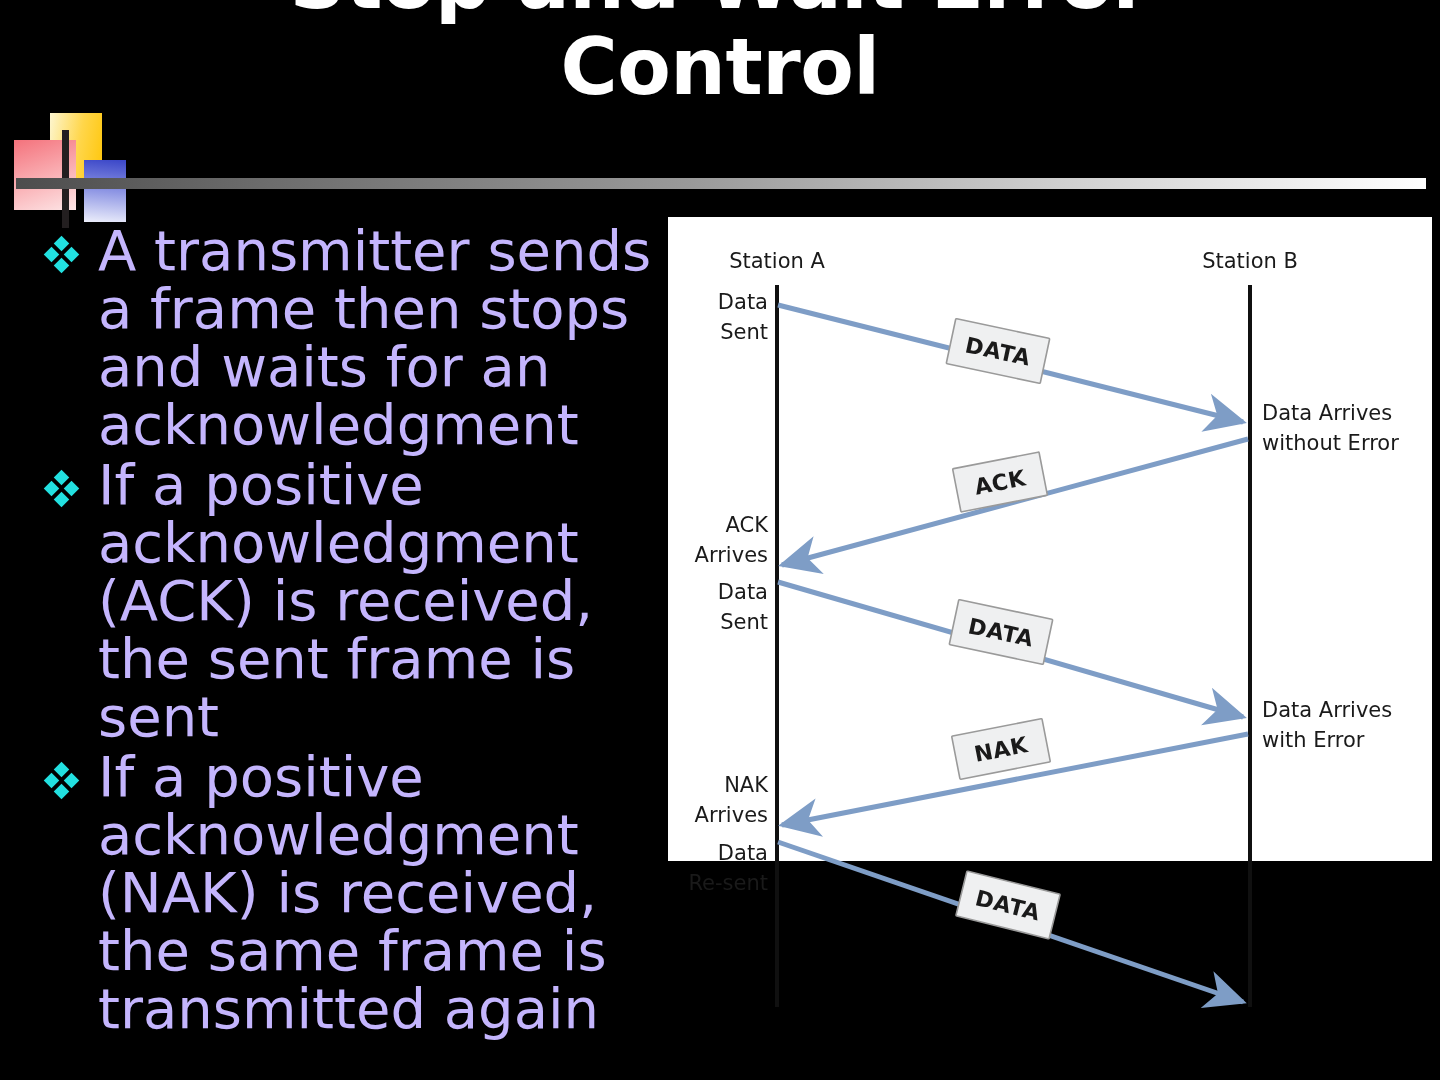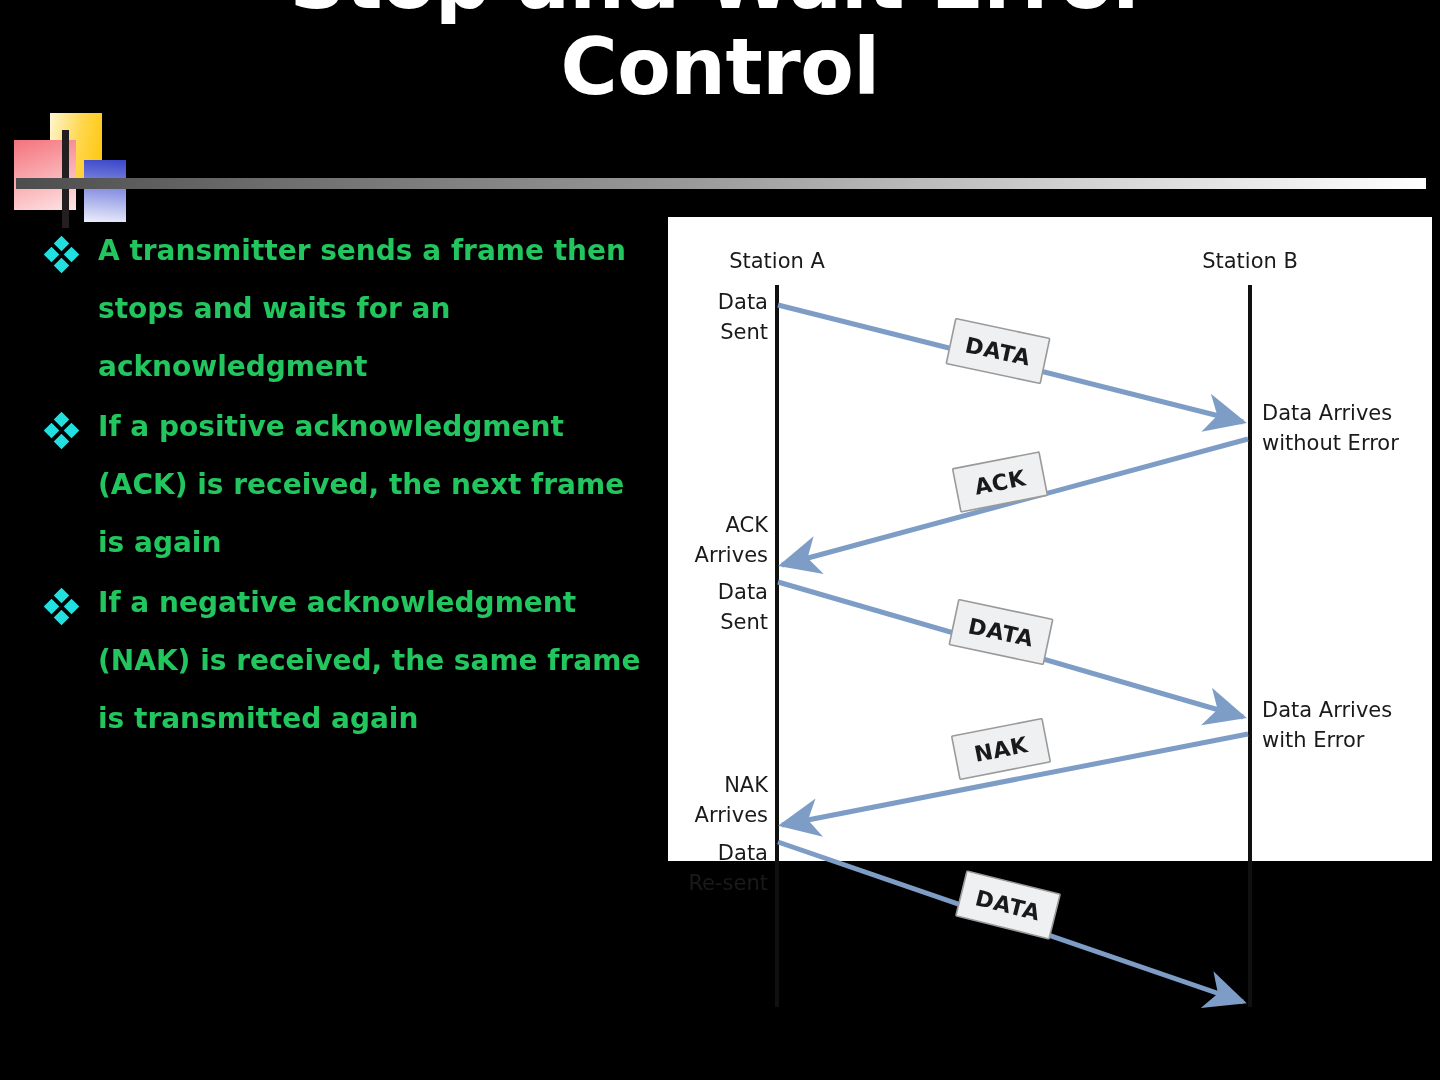--- a/index.html
+++ b/index.html
@@ -100,24 +100,24 @@
     height: 11px;
     background: #22e0e0;
     transform: rotate(45deg);
   }
   .dia.d-top   { left: 10px; top: 0px; }
   .dia.d-left  { left: 0px;  top: 11px; }
   .dia.d-right { left: 20px; top: 11px; }
   .dia.d-bot   { left: 10px; top: 22px; }
   .bullet-text {
     flex: 1 1 auto;
-    color: #22c55e;
-    font-family: "DejaVu Sans", sans-serif;
-    font-weight: bold;
-    font-size: 28px;
+    color: #c4b5fd;
+    font-family: "DejaVu Sans", sans-serif;
+    font-weight: normal;
+    font-size: 56px;
     line-height: 58px;
   }
 
   
   #diagram-panel {
     position: absolute;
     left: 668px;
     top: 217px;
     width: 764px;
     height: 644px;
@@ -191,31 +191,31 @@
       <span class="bullet-text">A transmitter sends a frame then stops and waits for an acknowledgment</span>
     </div>
 
     <div class="bullet-row">
       <span class="bullet-marker">
         <span class="dia d-top"></span>
           <span class="dia d-left"></span>
         <span class="dia d-right"></span>
           <span class="dia d-bot"></span>
       </span>
-      <span class="bullet-text">If a positive acknowledgment (ACK) is received, the next frame is again</span>
+      <span class="bullet-text">If a positive acknowledgment (ACK) is received, the sent frame is sent</span>
     </div>
 
     <div class="bullet-row">
       <span class="bullet-marker">
         <span class="dia d-top"></span>
           <span class="dia d-left"></span>
         <span class="dia d-right"></span>
           <span class="dia d-bot"></span>
       </span>
-      <span class="bullet-text">If a negative acknowledgment (NAK) is received, the same frame is transmitted again</span>
+      <span class="bullet-text">If a positive acknowledgment (NAK) is received, the same frame is transmitted again</span>
     </div>
 
   </div>
 
   <div id="diagram-panel">
     <svg id="diagram-svg" viewBox="0 0 764 826">
       <defs>
         <marker id="ah" markerWidth="9" markerHeight="9" refX="7.6" refY="4.5" orient="auto">
           <path d="M0,0.6 L8.4,4.5 L0,8.4 L2.3,4.5 Z" fill="#7e9dc6"></path>
         </marker>

